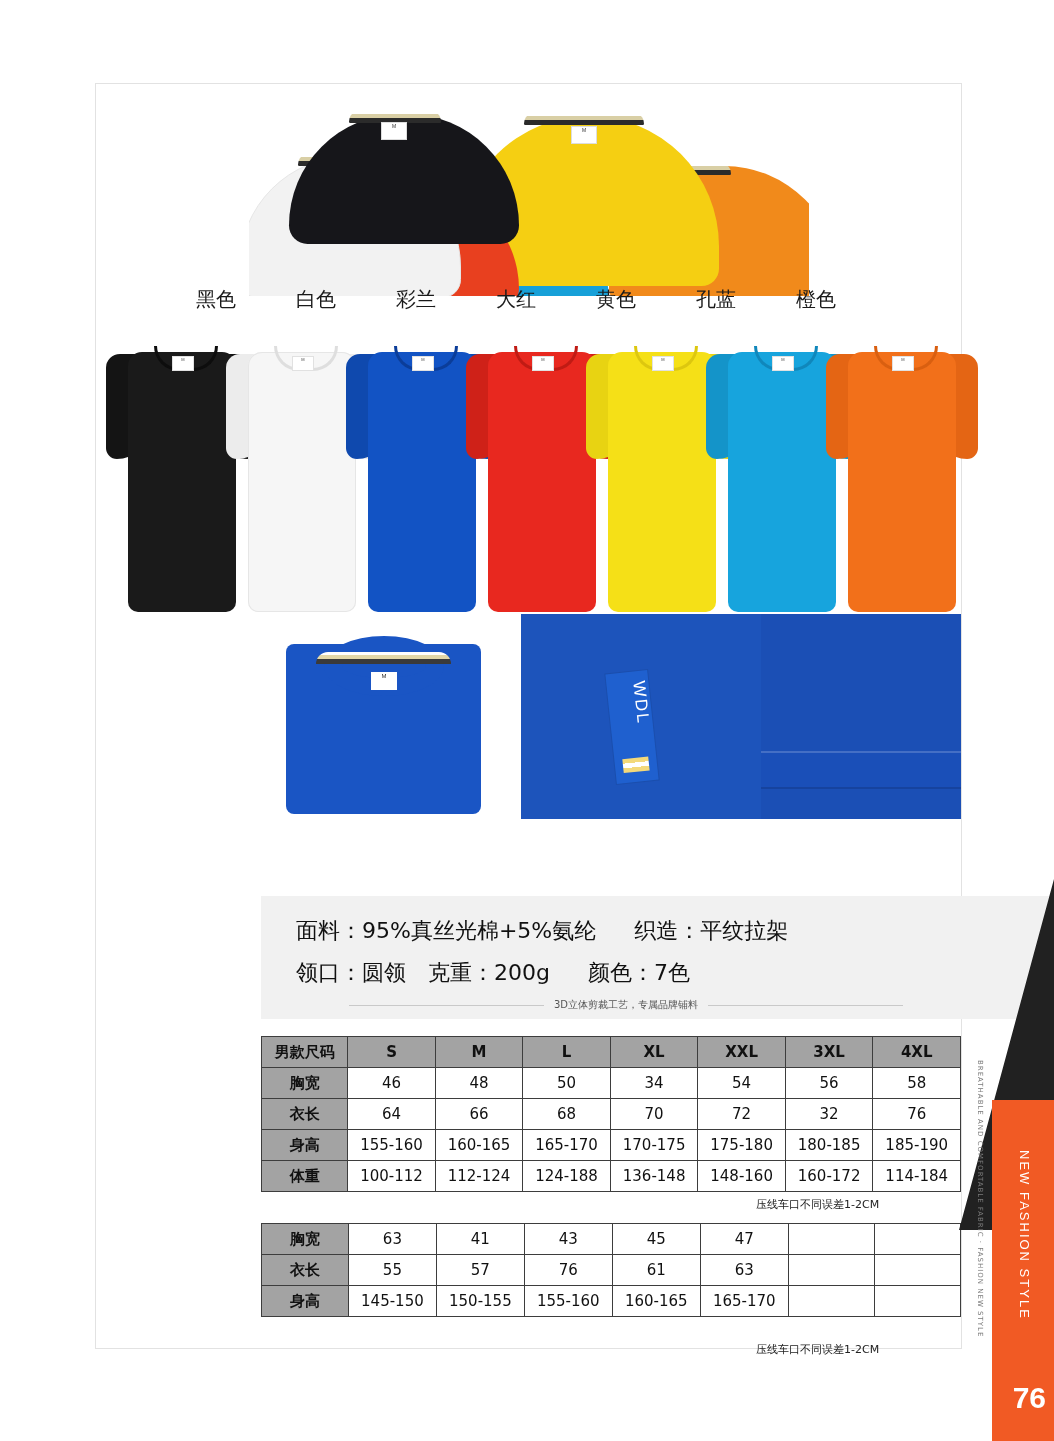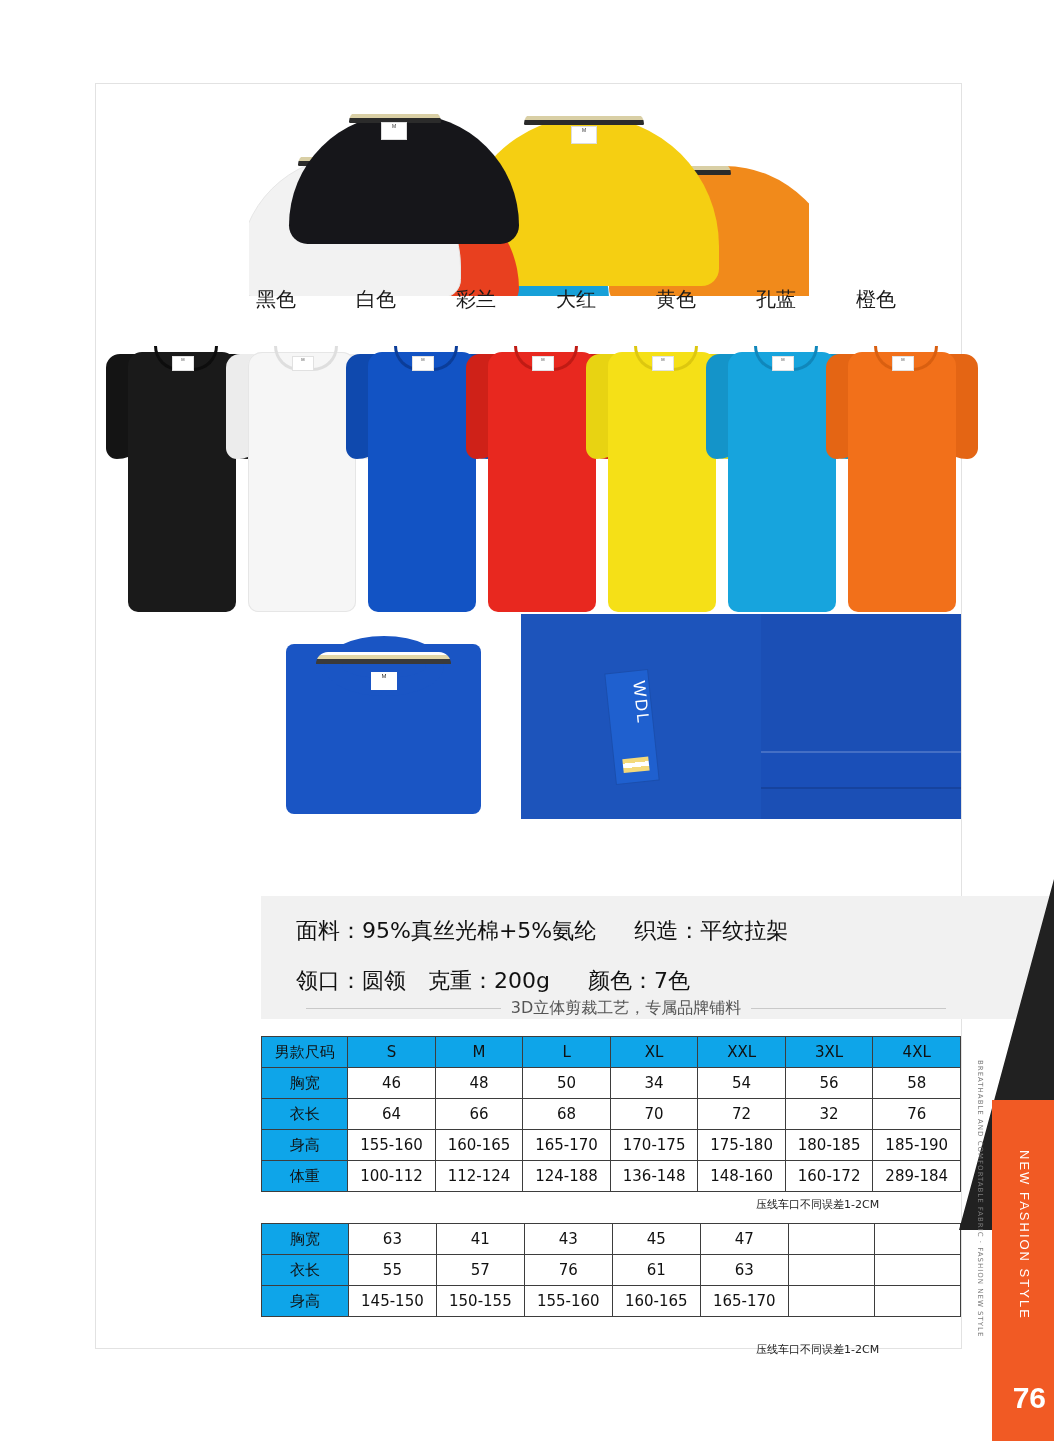--- a/index.html
+++ b/index.html
@@ -33,21 +33,21 @@
   .cp-navy{left:430px;top:140px;width:170px;height:80px;background:#1b3faa;border-radius:110px 110px 10px 10px;}
   .neckband{position:absolute;width:92px;height:13px;background:linear-gradient(#fff 0 30%,#d9cfa5 30% 60%,#2b2b2b 60% 100%);border-radius:40px 40px 4px 4px;}
   .tag{position:absolute;width:24px;height:16px;background:#fff;border:1px solid #ddd;font-size:5px;color:#333;text-align:center;line-height:7px;}
 
   
   .color-labels{
     position:absolute;left:100px;top:202px;width:700px;height:34px;
     display:flex;
   }
   .color-labels div{
-    flex:1;text-align:right;font-size:20px;color:#1a1a1a;
+    flex:1;text-align:left;font-size:20px;color:#1a1a1a;
     font-family:"DejaVu Sans","Liberation Sans",sans-serif;
   }
 
   
   .shirt-row{
     position:absolute;left:8px;top:240px;width:855px;height:290px;
   }
   .shirt{
     position:absolute;top:10px;width:152px;height:280px;
   }
@@ -93,33 +93,33 @@
 
   
   .infopanel{
     position:absolute;left:165px;top:812px;width:882px;height:123px;background:#f1f1f1;
   }
   .infoline{
     position:absolute;left:35px;font-size:22px;color:#111;
     font-family:"DejaVu Sans","Liberation Sans",sans-serif;white-space:nowrap;
   }
   .il1{top:20px;}
-  .il2{top:62px;margin-top:8px;}
+  .il2{top:62px;}
   .sp-lg{display:inline-block;width:38px;}
   .sp-sm{display:inline-block;width:22px;}
   .note{
-    position:absolute;left:0;top:102px;width:730px;text-align:center;font-size:16px;color:#555;
+    position:absolute;left:0;top:102px;width:730px;text-align:center;font-size:10px;color:#555;
     font-family:"DejaVu Sans","Liberation Sans",sans-serif;
   }
   .note:before,.note:after{content:"";display:inline-block;width:195px;height:1px;background:#c9c9c9;vertical-align:middle;margin:0 10px;}
 
   
   table{border-collapse:collapse;position:absolute;font-family:"DejaVu Sans","Liberation Sans",sans-serif;}
   .sz td,.sz th{border:1px solid #3d3d3d;height:28px;text-align:center;font-size:15px;color:#111;font-weight:normal;}
-  .sz td.hdr,.sz th{background:#0ea5e9;font-weight:normal;width:88px;}
+  .sz td.hdr,.sz th{background:#a3a3a3;font-weight:bold;width:88px;}
   .t1{left:165px;top:952px;}
   .t2{left:165px;top:1139px;}
   .t1 td{width:88px;}
   .t2 td{width:88px;}
   .tnote{position:absolute;font-size:11px;color:#222;font-family:"DejaVu Sans","Liberation Sans",sans-serif;}
   .tn1{left:660px;top:1113px;}
   .tn2{left:660px;top:1258px;}
 
   
   .ribbon{position:absolute;right:0;top:0;width:95px;height:1441px;}
@@ -309,21 +309,21 @@
         <td>185-190</td>
       </tr>
       <tr>
         <td class="hdr">体重</td>
         <td>100-112</td>
         <td>112-124</td>
         <td>124-188</td>
         <td>136-148</td>
         <td>148-160</td>
         <td>160-172</td>
-        <td>289-184</td>
+        <td>114-184</td>
       </tr>
     </tbody>
       </table>
     <div class="tnote tn1">压线车口不同误差1-2CM</div>
 
     <table class="sz t2">
       <tbody>
       <tr>
         <td class="hdr">胸宽</td>
         <td>63</td>

